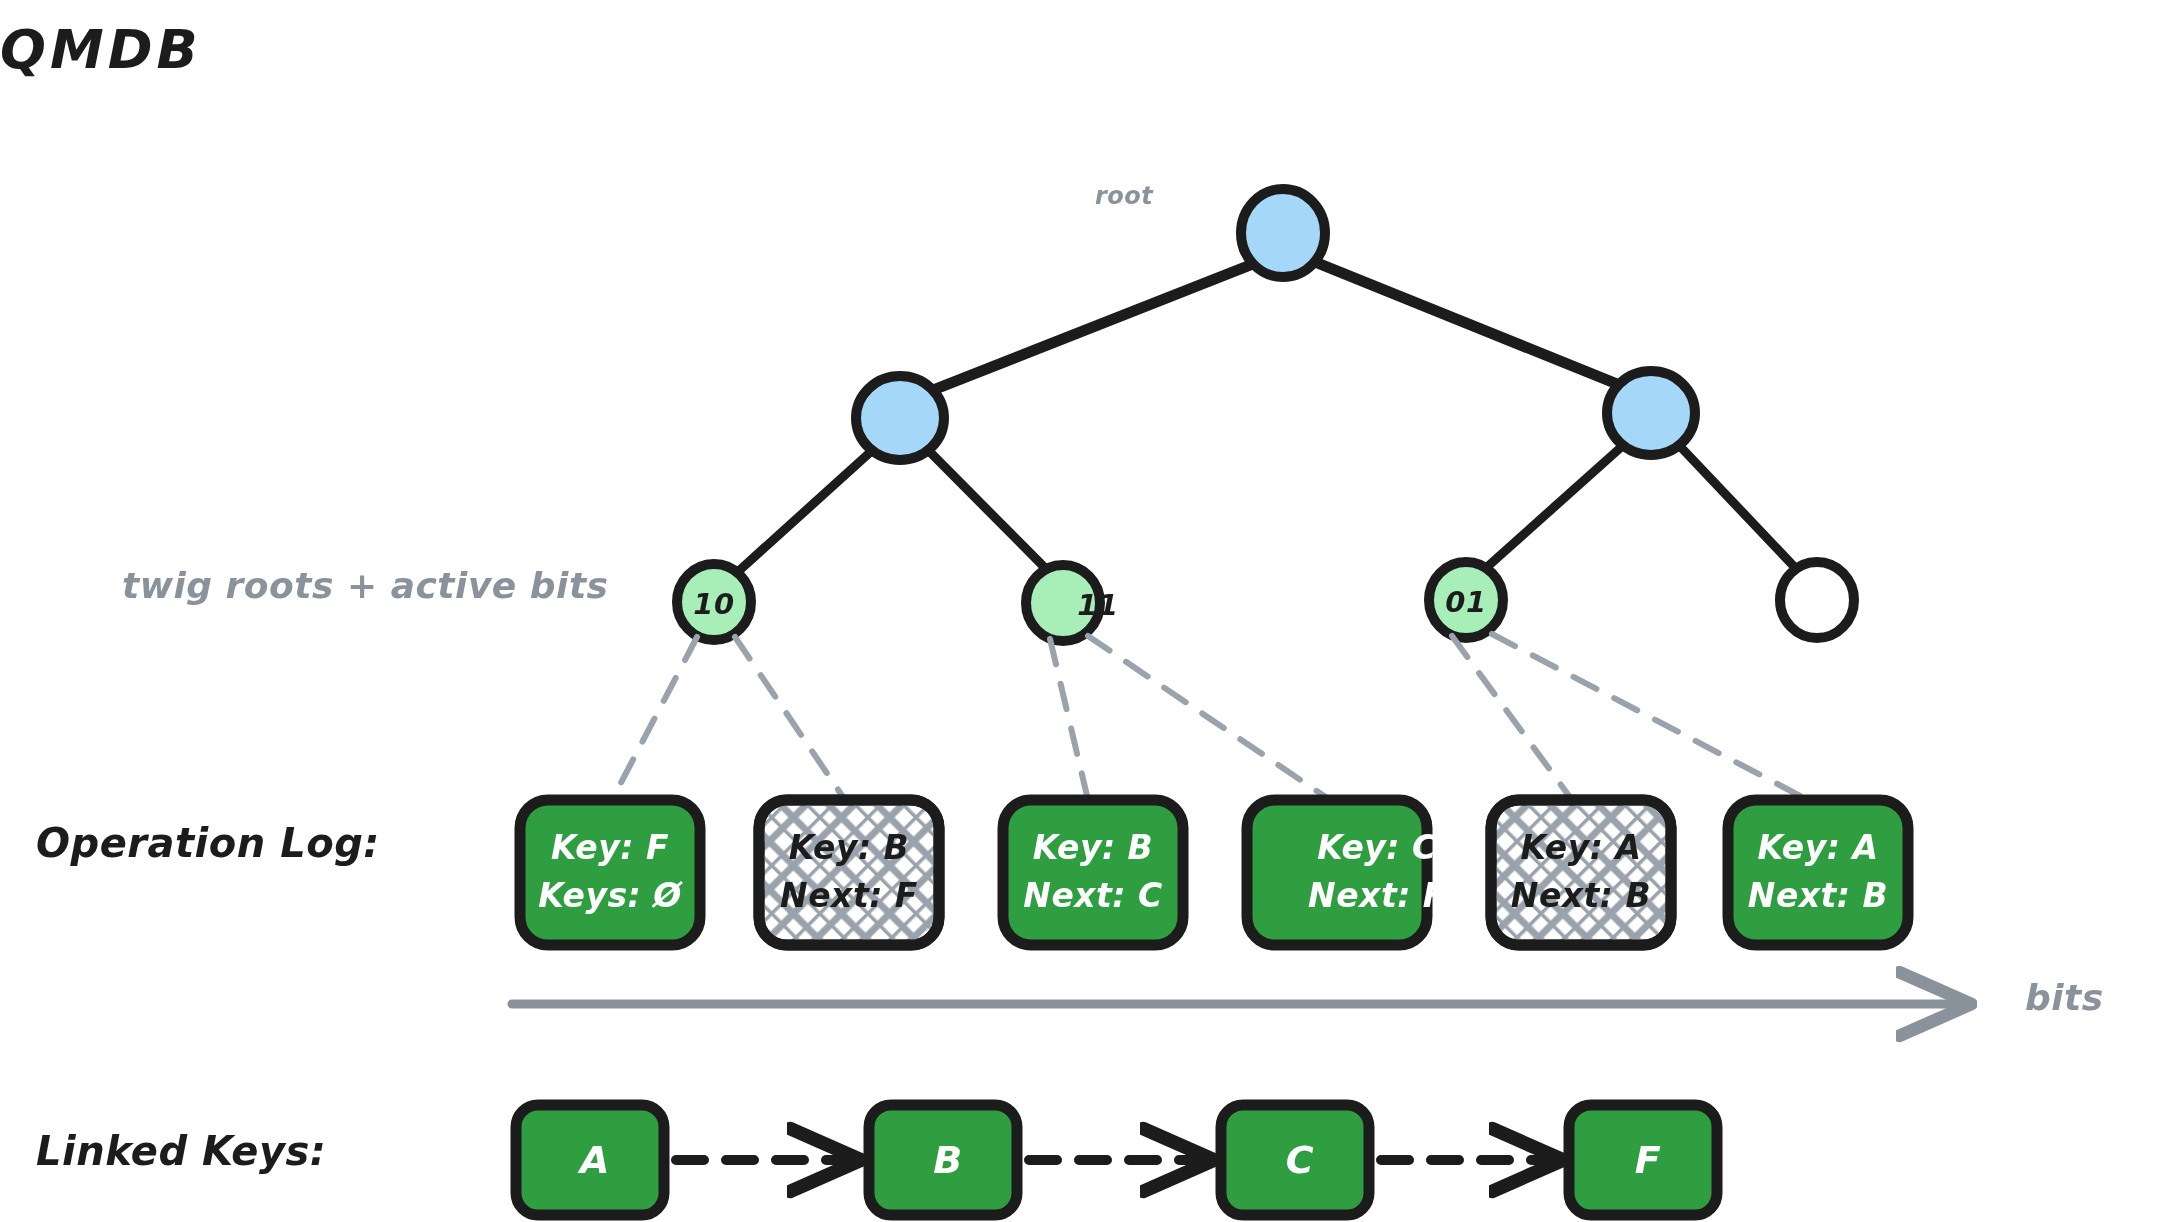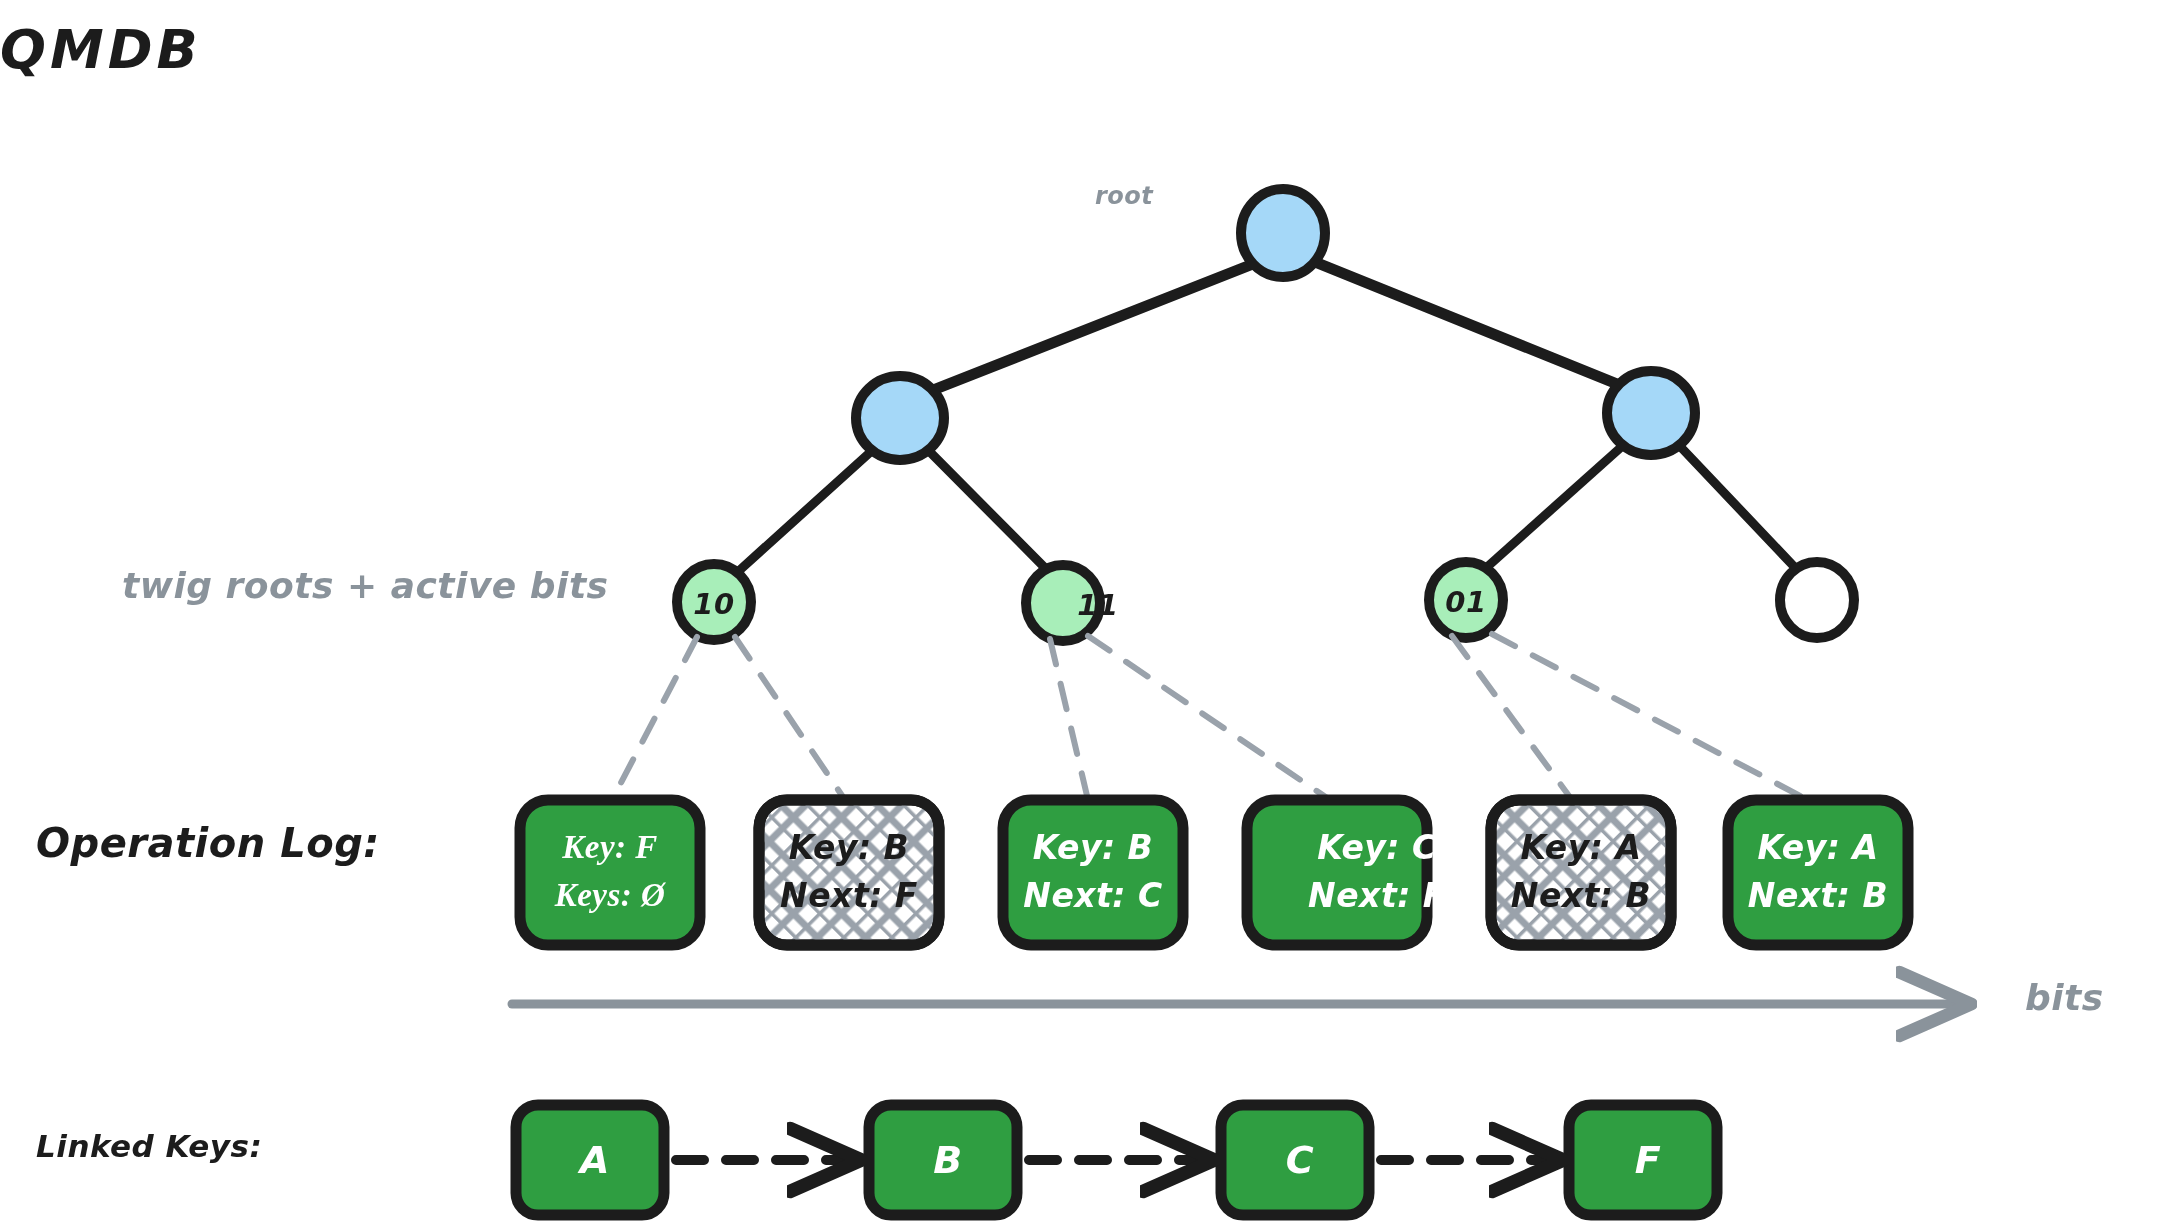--- a/index.html
+++ b/index.html
@@ -47,21 +47,21 @@
   #twig-label {
     left: 122px; top: 565px;
     font-size: 36px;
   }
   #oplog-label {
     left: 36px; top: 820px;
     font-size: 40px;
   }
   #linked-label {
     left: 36px; top: 1128px;
-    font-size: 31px;
+    font-size: 40px;
   }
   #time-label {
     left: 2025px; top: 977px;
     font-size: 36px;
   }
   .node-text {
     position: absolute;
     font-size: 29px;
     color: #1c1c1c;
     text-align: right;
@@ -180,21 +180,21 @@
   <div class="lbl hand gray-lbl" id="root-label">root</div>
   <div class="lbl hand gray-lbl" id="twig-label">twig roots + active bits</div>
   <div class="lbl hand blk-lbl" id="oplog-label">Operation Log:</div>
   <div class="lbl hand blk-lbl" id="linked-label">Linked Keys:</div>
   <div class="lbl hand gray-lbl" id="time-label">bits</div>
 
   <div class="node-text hand" style="left:714px; top:604px;">10</div>
   <div class="node-text hand" style="left:1080px; top:605px;margin-left:18px;">11</div>
   <div class="node-text hand" style="left:1466px; top:602px;">01</div>
 
-  <div class="op-text hand on" style="left:610px;  top:872px;font-family:Liberation Serif, serif;">
+  <div class="op-text hand on" style="left:610px;  top:872px;">
     <div>Key: F</div>
     <div>Keys: Ø</div>
   </div>
   <div class="op-text hand off" style="left:849px;  top:872px;">
     <div>Key: B</div>
     <div>Next: F</div>
   </div>
   <div class="op-text hand on" style="left:1093px; top:872px;">
     <div>Key: B</div>
     <div>Next: C</div>

